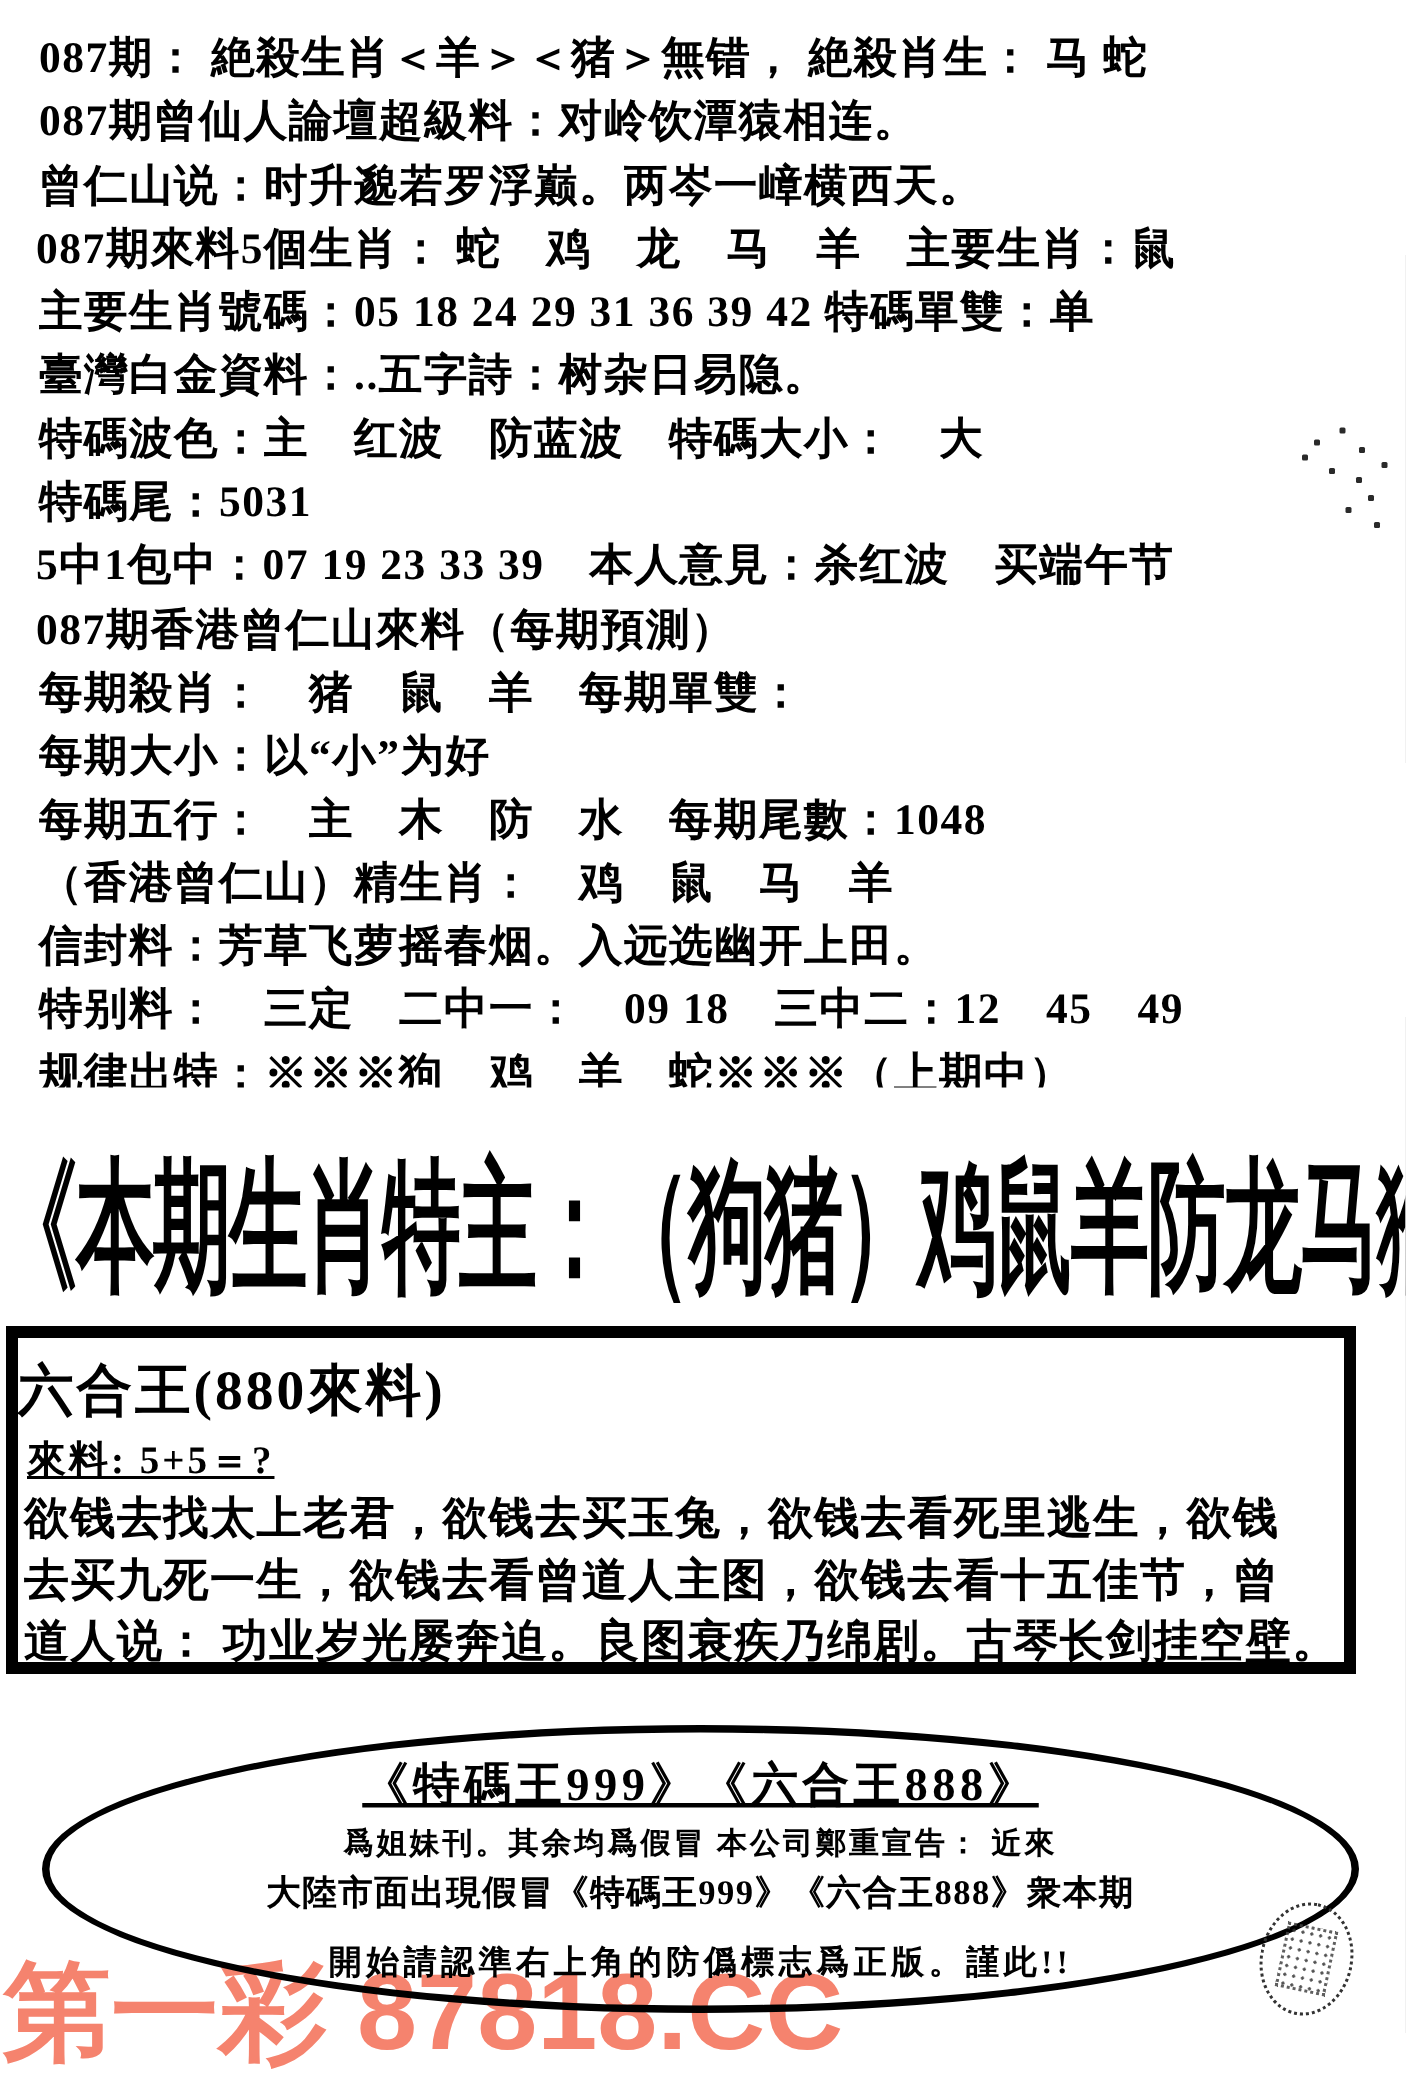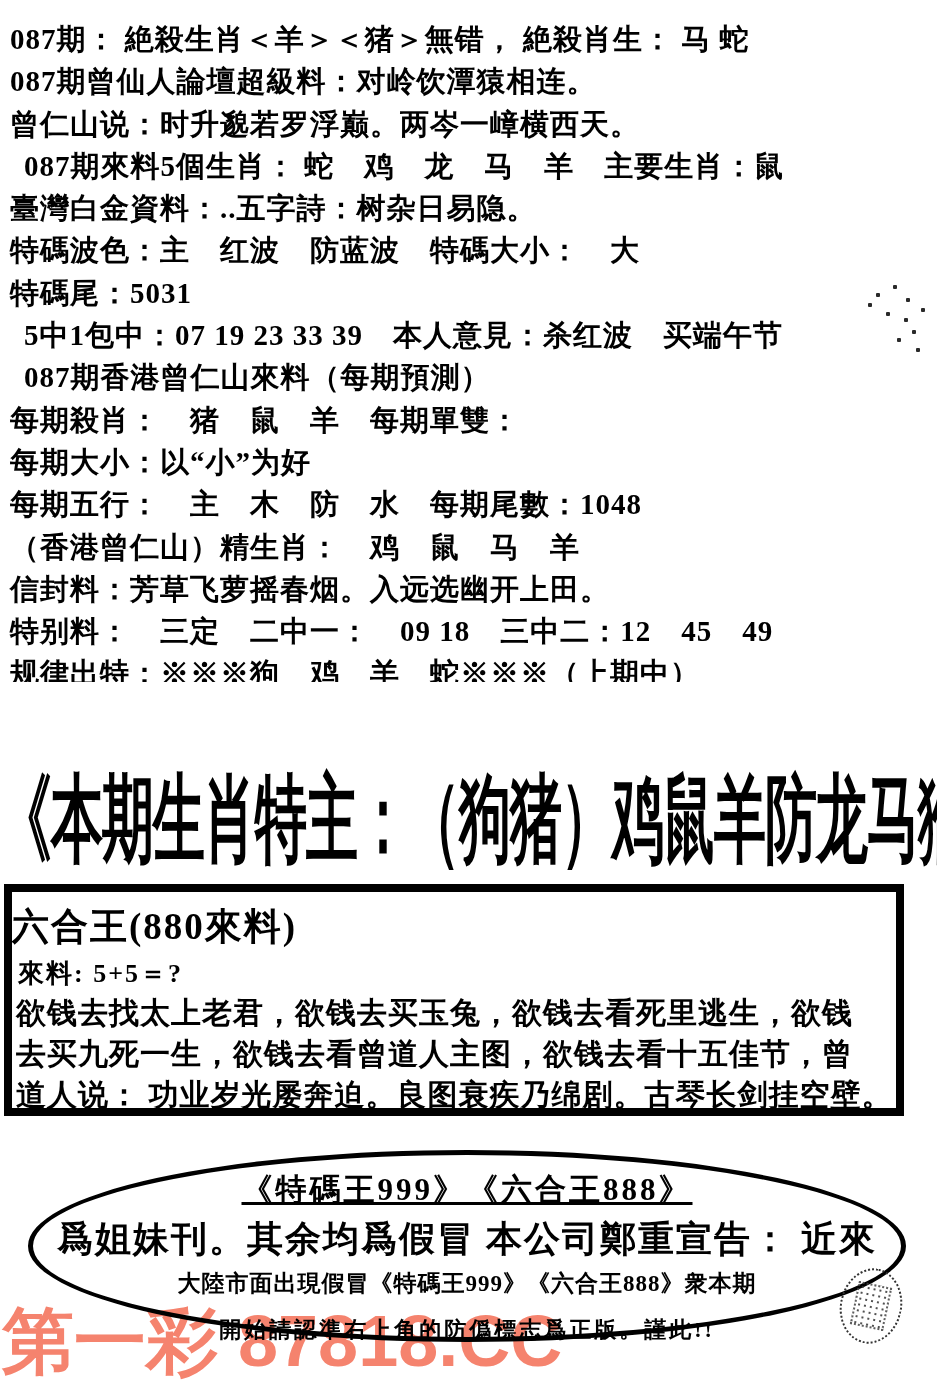--- a/index.html
+++ b/index.html
@@ -12,21 +12,21 @@
     font-family:"Liberation Serif","DejaVu Serif",serif;
     color:#000;
   }
   
   #report{
     position:absolute;top:18px;left:0;width:937px;
   }
   .rline{
     height:42.3px;
     line-height:42.3px;
-    padding-left:10px;
+    padding-left:26px;
     font-size:29px;
     font-weight:bold;
     white-space:nowrap;
     overflow:hidden;
     letter-spacing:1px;
   }
   .rline.flush{padding-left:24px;}
   .rline.clipped{height:30px;}
   
   #headline{
@@ -55,20 +55,21 @@
     font-weight:bold;
     margin-top:10px;
     letter-spacing:2px;
   }
   #king-box .box-formula{
     font-size:26px;
     font-weight:bold;
     padding-left:6px;
     margin-top:4px;
     letter-spacing:2px;
+    text-decoration:underline;
   }
   #king-box .box-body{
     font-size:30px;
     font-weight:bold;
     line-height:39px;
     padding:2px 4px 0 4px;
     letter-spacing:1px;
     white-space:nowrap;
     overflow:hidden;
   }
@@ -81,21 +82,21 @@
     background:transparent;
     z-index:3;
   }
   #notice-oval .nline{
     text-align:center;
     font-weight:bold;
     white-space:nowrap;
     overflow:visible;
   }
   #notice-oval .n0{font-size:31px;margin-top:14px;letter-spacing:3px;text-decoration:underline;}
-  #notice-oval .n1{font-size:36px;margin-top:4px;letter-spacing:2px;}
+  #notice-oval .n1{font-size:20px;margin-top:4px;letter-spacing:2px;}
   #notice-oval .n2{font-size:23px;margin-top:4px;letter-spacing:1px;}
   #notice-oval .n3{font-size:22px;margin-top:16px;letter-spacing:3px;}
   
   #watermark{
     position:absolute;top:1294px;left:2px;
     z-index:2;
     font-family:"Liberation Sans","DejaVu Sans",sans-serif;
     font-size:72px;
     font-weight:900;
     letter-spacing:0px;
@@ -128,20 +129,21 @@
 </head>
 <body>
 
 <div id="page" style="background: rgb(255, 255, 255);">
 
   <div id="report">
     <div class="rline">087期： 絶殺生肖＜羊＞＜猪＞無错， 絶殺肖生： 马 蛇</div>
     <div class="rline">087期曾仙人論壇超級料：对岭饮潭猿相连。</div>
     <div class="rline">曾仁山说：时升邈若罗浮巅。两岑一嶂横西天。</div>
     <div class="rline flush">087期來料5個生肖： 蛇　鸡　龙　马　羊　主要生肖：鼠</div>
+    <div class="rline">主要生肖號碼：05 18 24 29 31 36 39 42 特碼單雙：单</div>
     <div class="rline">臺灣白金資料：..五字詩：树杂日易隐。</div>
     <div class="rline">特碼波色：主　红波　防蓝波　特碼大小：　大</div>
     <div class="rline">特碼尾：5031</div>
     <div class="rline flush">5中1包中：07 19 23 33 39　本人意見：杀红波　买端午节</div>
     <div class="rline flush">087期香港曾仁山來料（每期預測）</div>
     <div class="rline">每期殺肖：　猪　鼠　羊　每期單雙：</div>
     <div class="rline">每期大小：以“小”为好</div>
     <div class="rline">每期五行：　主　木　防　水　每期尾數：1048</div>
     <div class="rline">（香港曾仁山）精生肖：　鸡　鼠　马　羊</div>
     <div class="rline">信封料：芳草飞萝摇春烟。入远选幽开上田。</div>

